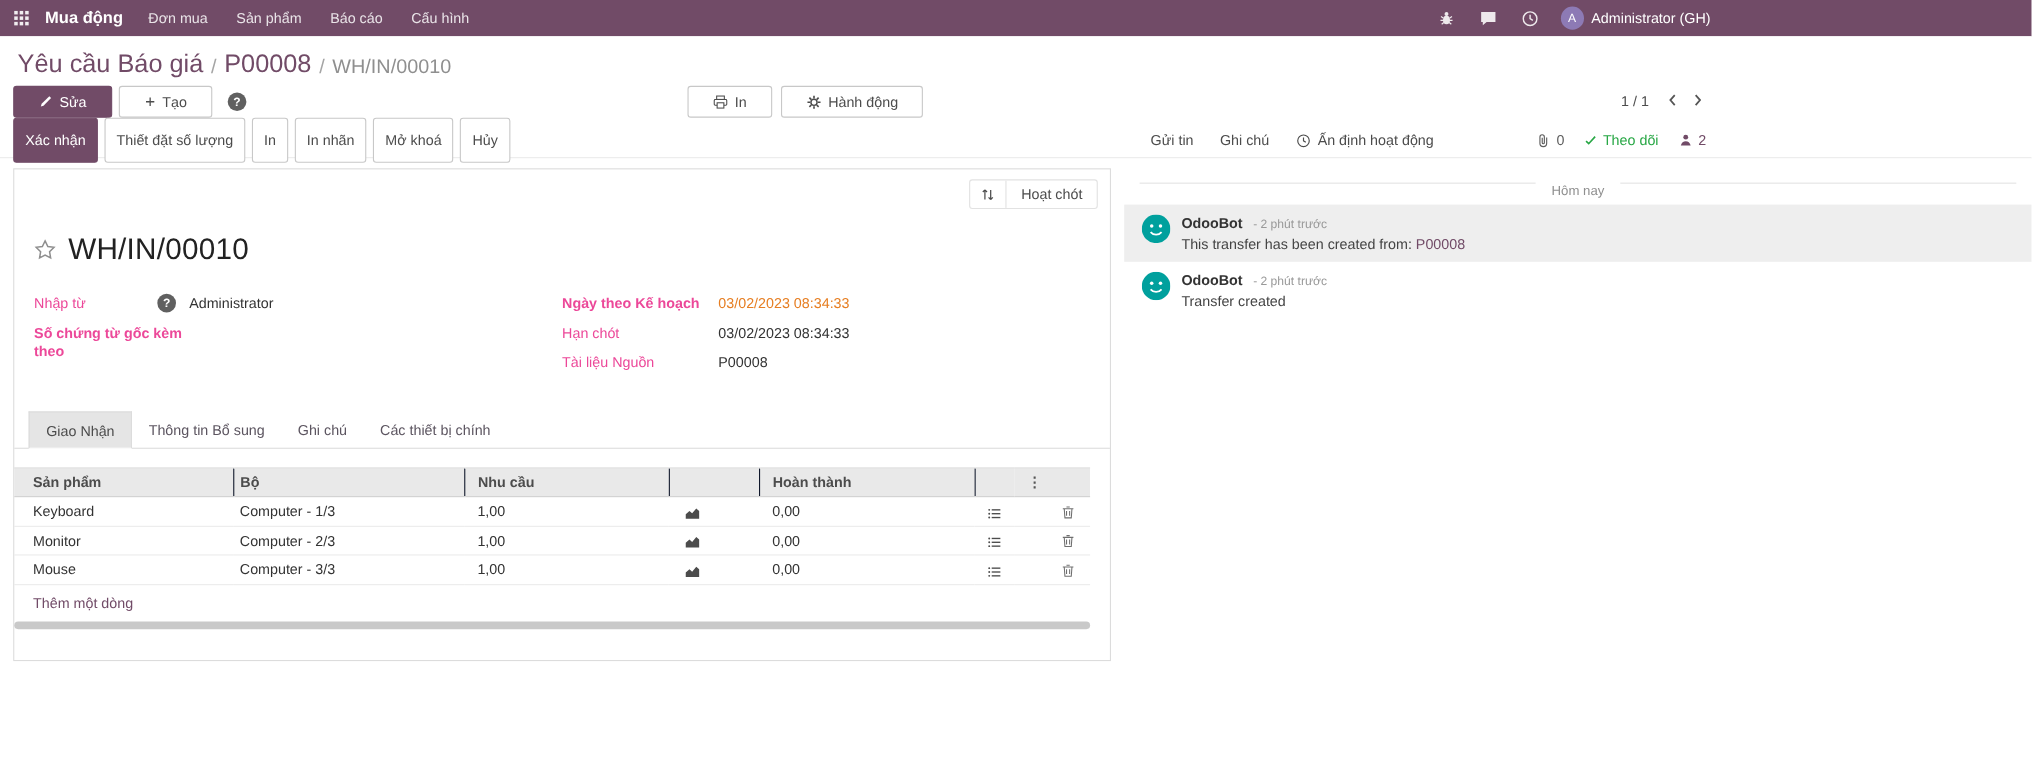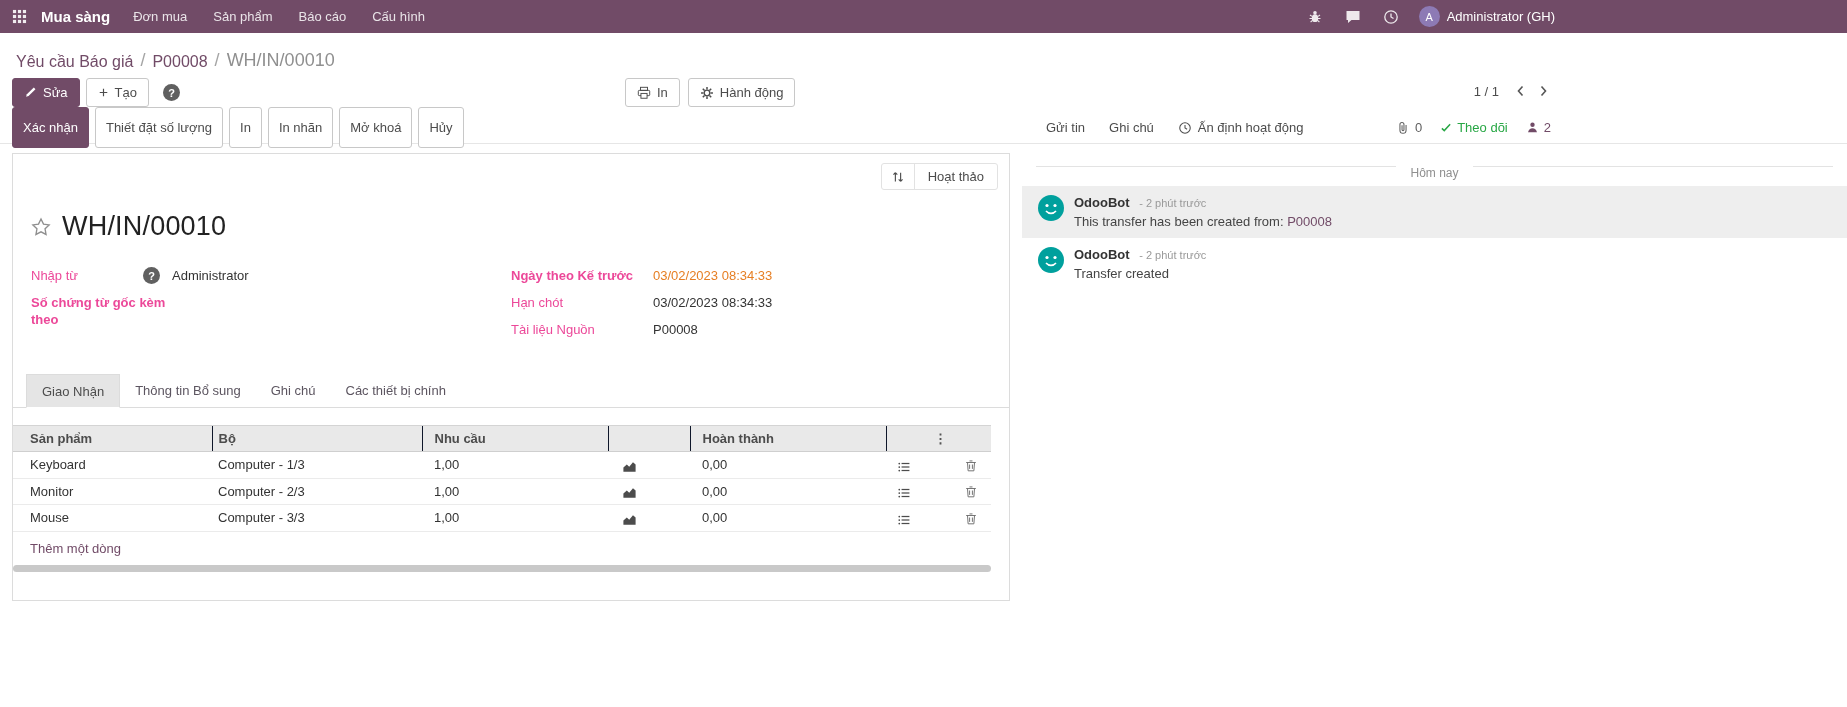--- a/index.html
+++ b/index.html
@@ -15,30 +15,30 @@
 .app-name{color:#fff;font-weight:bold;font-size:15px;padding:0 10px 0 2px;line-height:33px;cursor:pointer}
 .nav-item{color:rgba(255,255,255,.85);font-size:13px;padding:0 13px;line-height:33px;text-decoration:none;cursor:pointer}
 .nav-right{margin-left:auto;display:flex;align-items:center}
 .sys-icon{padding:0 11px;display:flex;align-items:center;cursor:pointer;height:33px}
 .avatar{width:21px;height:21px;border-radius:50%;background:#8d7ab5;color:#fff;font-size:11px;display:flex;align-items:center;justify-content:center;margin:0 7px 0 9px;cursor:pointer}
 .user-name{color:#fff;font-size:13px;padding-right:12px;cursor:pointer;line-height:33px}
 
 
 .breadcrumb-bar{background:#fff;height:41px}
 .breadcrumb-bar .inner{display:flex;align-items:flex-end;padding:0 0 3px 16px}
-.bc-link{color:#714B67;font-size:16px;text-decoration:none;cursor:pointer}
+.bc-link{color:#714B67;font-size:23px;text-decoration:none;cursor:pointer}
 .bc-sep{color:#a5a5a5;font-size:18px;margin:0 7px}
 .bc-current{color:#8f8f8f;font-size:18px}
 
 
 .control-row{background:#fff;height:38px}
 .cp-left{position:absolute;left:12px;top:4px;display:flex;align-items:center;gap:6px}
 .cp-center{position:absolute;left:625px;top:4px;display:flex;gap:8px}
 .cp-right{position:absolute;right:14px;top:7px;display:flex;align-items:center;gap:2px}
-.btn{display:inline-flex;align-items:center;gap:6px;padding:5px 11px;background:#fff;border:1px solid #c8c8c8;border-radius:3px;font-size:13px;color:#4c4c4c;cursor:pointer;line-height:17px;white-space:nowrap}
+.btn{display:inline-flex;align-items:center;gap:6px;padding:5px 22px;background:#fff;border:1px solid #c8c8c8;border-radius:3px;font-size:13px;color:#4c4c4c;cursor:pointer;line-height:17px;white-space:nowrap}
 .btn-primary{background:#714B67;border-color:#714B67;color:#fff}
 .help-badge{width:17px;height:17px;border-radius:50%;background:#606060;color:#fff;font-size:11px;font-weight:bold;display:inline-flex;align-items:center;justify-content:center;margin-left:8px;cursor:pointer}
 .pager-text{font-size:13px;color:#4c4c4c;margin-right:10px}
 .pager-btn{background:none;border:none;cursor:pointer;padding:2px;display:flex;align-items:center}
 
 
 .second-row{background:#fff;height:32px;border-bottom:1px solid #e6e6e6}
 .second-row .inner{display:flex;align-items:center}
 .statusbar{width:1022px;display:flex;align-items:center;padding:0 12px;flex:none}
 .sb-buttons{display:flex;gap:6px}
@@ -121,21 +121,21 @@
             <rect x="11.6" y="1" width="3.4" height="3.4"></rect>
             <rect x="1" y="6.3" width="3.4" height="3.4"></rect>
             <rect x="6.3" y="6.3" width="3.4" height="3.4"></rect>
             <rect x="11.6" y="6.3" width="3.4" height="3.4"></rect>
             <rect x="1" y="11.6" width="3.4" height="3.4"></rect>
             <rect x="6.3" y="11.6" width="3.4" height="3.4"></rect>
             <rect x="11.6" y="11.6" width="3.4" height="3.4"></rect>
           </g>
         </svg>
     </span>
-    <span class="app-name">Mua sàng</span>
+    <span class="app-name">Mua động</span>
     <a class="nav-item">Đơn mua</a>
     <a class="nav-item">Sản phẩm</a>
     <a class="nav-item">Báo cáo</a>
     <a class="nav-item">Cấu hình</a>
     <div class="nav-right">
       <span class="sys-icon">
         <svg width="16" height="16" viewBox="0 0 16 16">
             <ellipse cx="8" cy="9.2" rx="3.2" ry="3.9" fill="#fff" opacity=".88"></ellipse>
             <circle cx="8" cy="3.7" r="1.8" fill="#fff" opacity=".88"></circle>
             <path d="M3 6l2 1.4M13 6l-2 1.4M2.5 9.5h2.6M13.5 9.5h-2.6M3.6 13l1.9-1.6M12.4 13l-1.9-1.6" stroke="#fff" opacity=".88" stroke-width="1.1" fill="none"></path>
@@ -294,21 +294,21 @@
   <div class="form-col">
     <div class="sheet">
 
       <span class="activity-group">
         <span class="activity-icon-seg">
           <svg width="14" height="14" viewBox="0 0 16 16" fill="none" stroke="#4c4c4c" stroke-width="1.3">
               <path d="M5 13V3M5 3 2.8 5.2M5 3l2.2 2.2"></path>
               <path d="M11 3v10m0 0-2.2-2.2M11 13l2.2-2.2"></path>
             </svg>
         </span>
-        <span class="activity-label-seg">Hoạt thảo</span>
+        <span class="activity-label-seg">Hoạt chót</span>
       </span>
 
       <div class="title-row">
         <span class="star-btn">
           <svg width="20" height="20" viewBox="0 0 16 16">
               <path d="M8 1.6l2 4.05 4.5.65-3.25 3.17.77 4.47L8 11.84l-4.02 2.1.77-4.47L1.5 6.3 6 5.65z" fill="none" stroke="#8f8f8f" stroke-width="1.1"></path>
             </svg>
         </span>
         <h1 class="record-title">WH/IN/00010</h1>
       </div>
@@ -320,21 +320,21 @@
             <span class="fhelp">?</span>
             <span class="fvalue">Administrator</span>
           </div>
           <div class="frow">
             <span class="flabel bold" style="width:141px">Số chứng từ gốc kèm theo</span>
             <span class="fvalue"></span>
           </div>
         </div>
         <div class="fcol">
           <div class="frow">
-            <span class="flabel wide bold">Ngày theo Kế trước</span>
+            <span class="flabel wide bold">Ngày theo Kế hoạch</span>
             <span class="fvalue warn">03/02/2023 08:34:33</span>
           </div>
           <div class="frow">
             <span class="flabel wide">Hạn chót</span>
             <span class="fvalue">03/02/2023 08:34:33</span>
           </div>
           <div class="frow">
             <span class="flabel wide">Tài liệu Nguồn</span>
             <span class="fvalue">P00008</span>
           </div>

